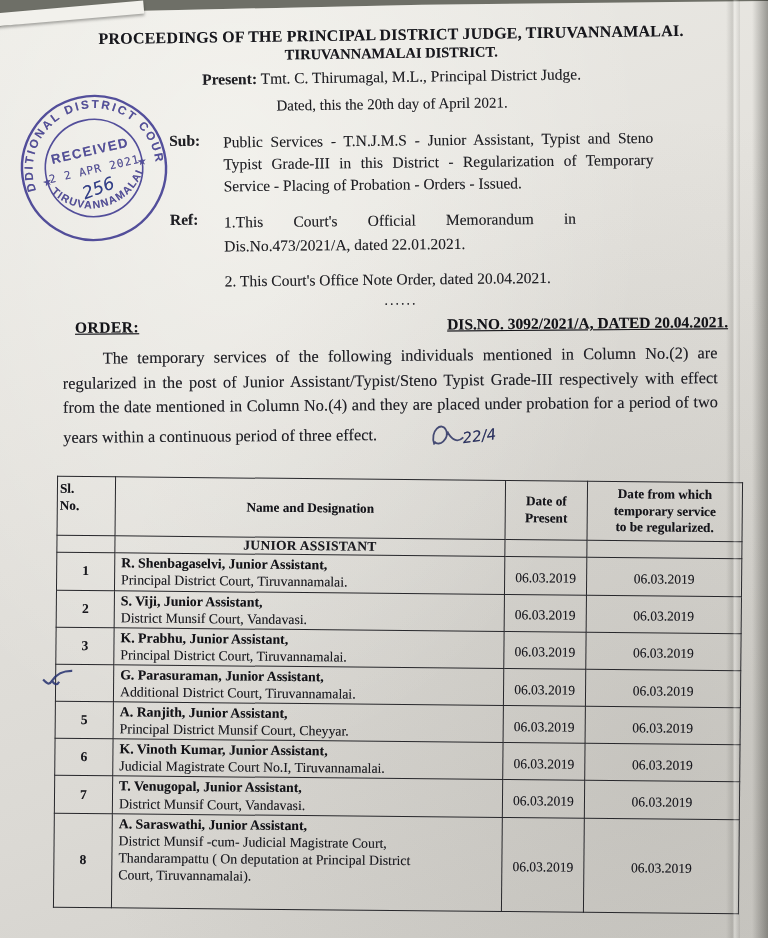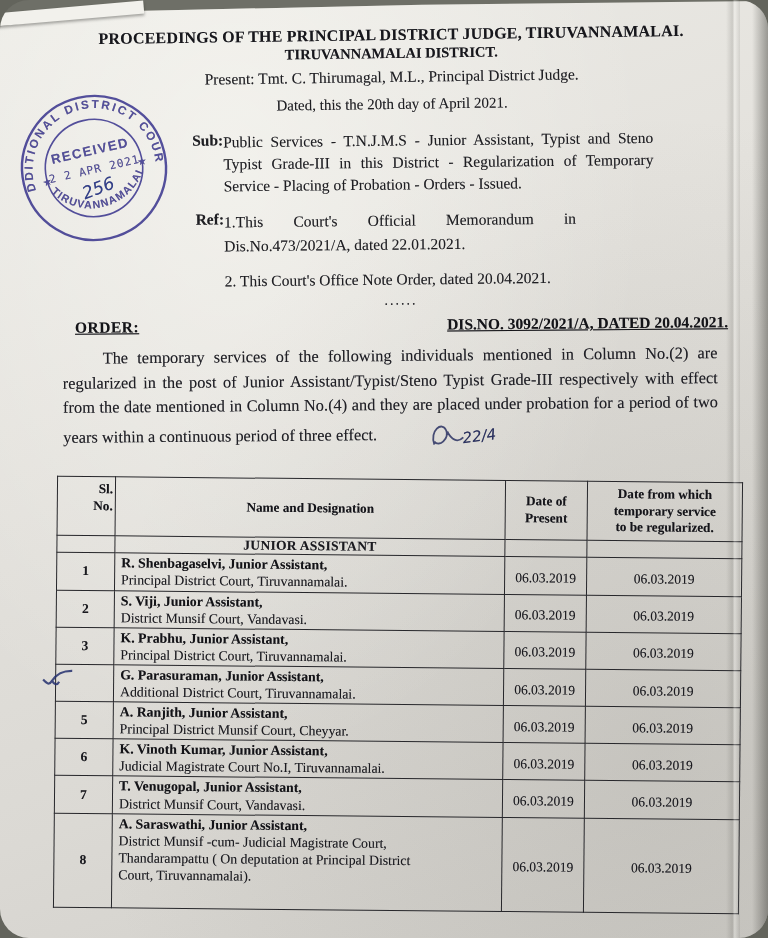--- a/index.html
+++ b/index.html
@@ -1,17 +1,17 @@
 <!DOCTYPE html>
 <html><head>
 <meta charset="utf-8">
 <style>
   html,body{margin:0;padding:0;}
   body{background:#63645c;font-family:"Liberation Serif","DejaVu Serif",serif;}
-  #page{position:relative;width:768px;height:938px;overflow:hidden;background:#6e6f67;border-radius:29px;}
+  #page{position:relative;width:768px;height:938px;overflow:hidden;background:#6e6f67;}
 
   
   .paper{position:absolute;inset:0;
     background:
       radial-gradient(ellipse at 30% 18%, rgba(255,255,250,0.45), rgba(255,255,250,0) 55%),
       radial-gradient(ellipse at 85% 80%, rgba(120,118,110,0.18), rgba(120,118,110,0) 60%),
       linear-gradient(160deg,#ecebe6 0%,#e4e2dd 35%,#dbd9d4 70%,#d0cec9 100%);
     clip-path:polygon(0 2.8%, 16% 1.2%, 55% 0.5%, 100% 0.1%, 100% 100%, 0 100%);
   }
   .torn{position:absolute;left:-6px;top:7px;width:150px;height:13px;background:#f2f1ec;
@@ -22,27 +22,27 @@
     background:linear-gradient(90deg,rgba(0,0,0,0) 0%,rgba(45,45,40,0.42) 100%);}
 
   .content{position:absolute;inset:0;padding:26px 30px 0 45px;color:#1f1f23;
     text-shadow:0 0 0.3px rgba(10,10,20,0.35);}
 
   
   .title-block{text-align:center;transform:rotate(-0.8deg);}
   .t1{font-weight:bold;font-size:16px;letter-spacing:0.2px;color:#17171c;}
   .t2{font-weight:bold;font-size:14.5px;margin-top:1px;color:#17171c;}
   .present{font-size:15.5px;margin-top:6px;}
-  .present .plabel{font-weight:normal;}
+  .present .plabel{font-weight:bold;}
   .dated{font-size:15px;margin-top:10px;}
 
   
   .subref{margin:16px 0 0 125px;transform:rotate(-0.6deg);}
   .srow{display:flex;align-items:flex-start;}
-  .lbl{font-weight:bold;font-size:15.5px;flex:0 0 54px;text-align:right;}
+  .lbl{font-weight:bold;font-size:15.5px;flex:0 0 54px;}
   .sub-text{width:430px;text-align:justify;font-size:15.5px;line-height:1.42;}
   .ref-item1{width:352px;text-align:justify;font-size:15.5px;line-height:1.55;}
   .ref-item2{margin-top:14px;font-size:15.5px;width:420px;}
   .dots{width:352px;margin-left:54px;text-align:center;font-size:14px;letter-spacing:2px;margin-top:4px;}
 
   
   .order-row{display:flex;justify-content:space-between;margin:8px 10px 0 30px;
     transform:rotate(-0.5deg);font-weight:bold;font-size:15.5px;color:#141418;}
   .order-label{text-decoration:underline;letter-spacing:0.5px;}
   .order-no{text-decoration:underline;}
@@ -53,21 +53,21 @@
   .squiggle{display:inline-block;vertical-align:-16px;margin-left:6px;}
   .squiggle text{font-style:italic;font-size:15px;fill:#2a3161;font-family:"DejaVu Sans",sans-serif;}
   .squiggle path{stroke:#2a3161;stroke-width:1.8;fill:none;opacity:0.85;}
 
   
   .doc-table{margin:16px 0 0 10px;border-collapse:collapse;width:685px;table-layout:fixed;
     transform:rotate(0.55deg);font-size:13.5px;color:#1a1a1f;}
   .doc-table th,.doc-table td{border:1.4px solid #27272b;}
   .doc-table th{font-size:13.2px;line-height:1.25;padding:4px 2px;color:#141419;}
   .pre{white-space:pre-line;}
-  .th-sl{text-align:right;vertical-align:top;padding-left:5px;}
+  .th-sl{text-align:left;vertical-align:top;padding-left:5px;}
   .section-row td{border-top:1.4px solid #27272b;}
   .section-cell{text-align:center;font-weight:bold;font-size:13.5px;line-height:1.1;padding:1px 0;letter-spacing:0.3px;}
   .no-cell{text-align:center;font-weight:bold;vertical-align:middle;position:relative;}
   .name-cell{padding:1px 6px;line-height:1.24;font-size:13.8px;vertical-align:top;}
   .name-line{font-weight:bold;color:#131317;}
   .place-line{white-space:pre-line;}
   .date-cell{text-align:center;vertical-align:middle;padding-top:6px;}
   .pad-deep{padding-bottom:24px;}
   .check-mark{position:absolute;left:-15px;top:3px;}
   .check-mark path{stroke:#24306e;stroke-width:2.2;fill:none;opacity:0.85;}

